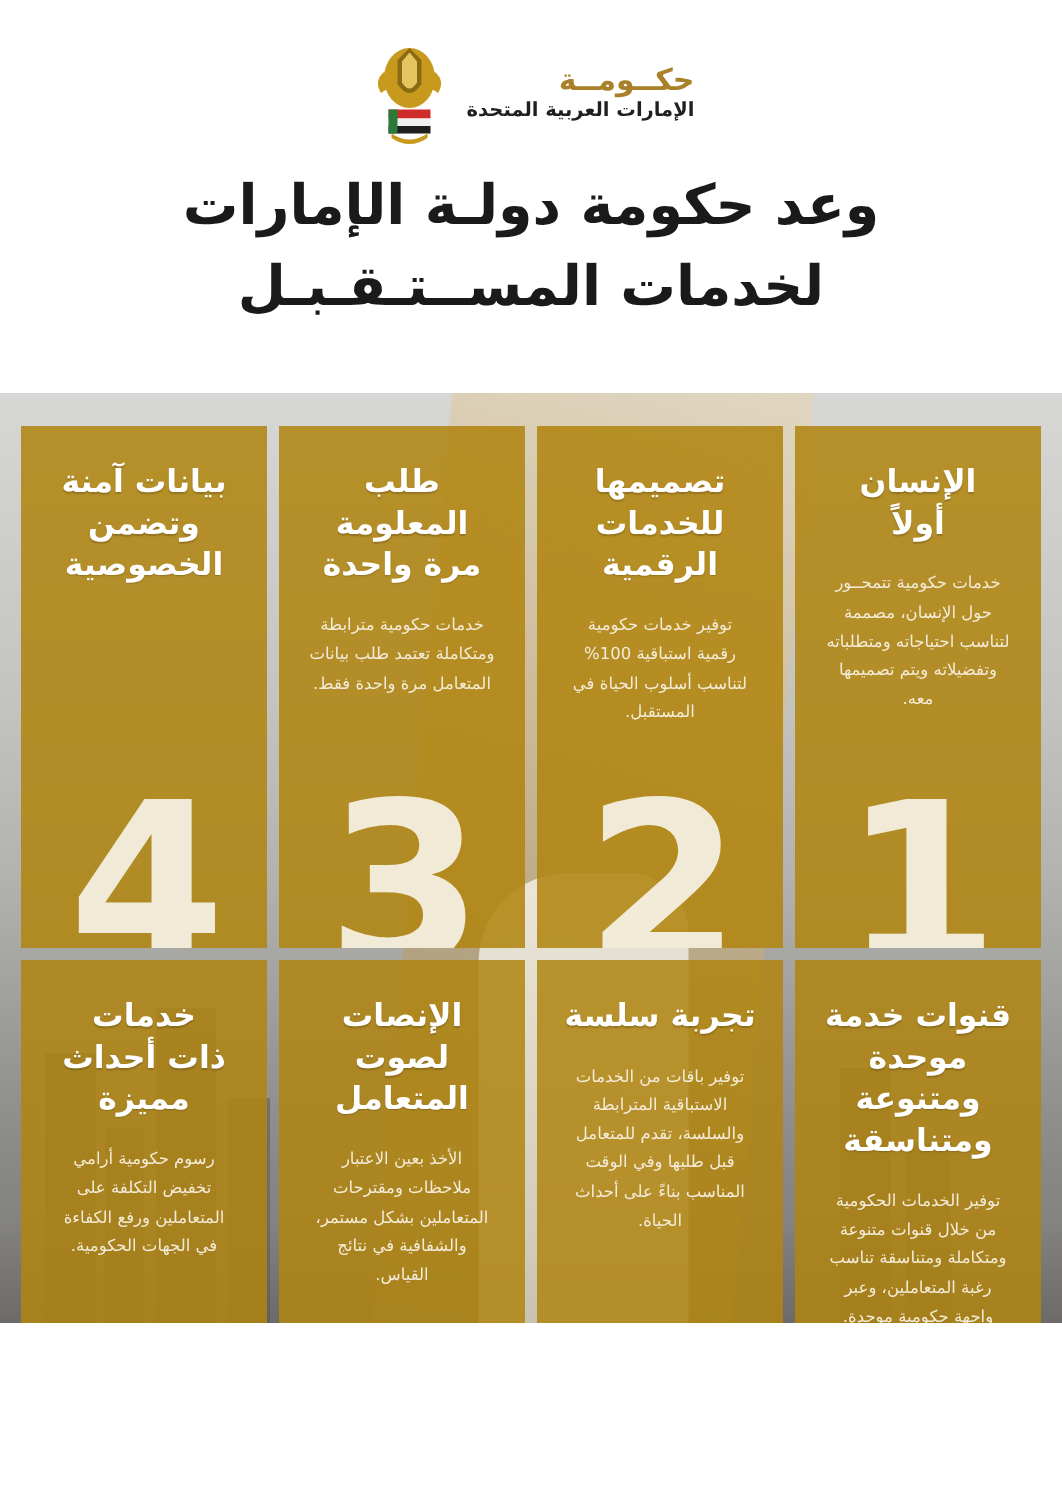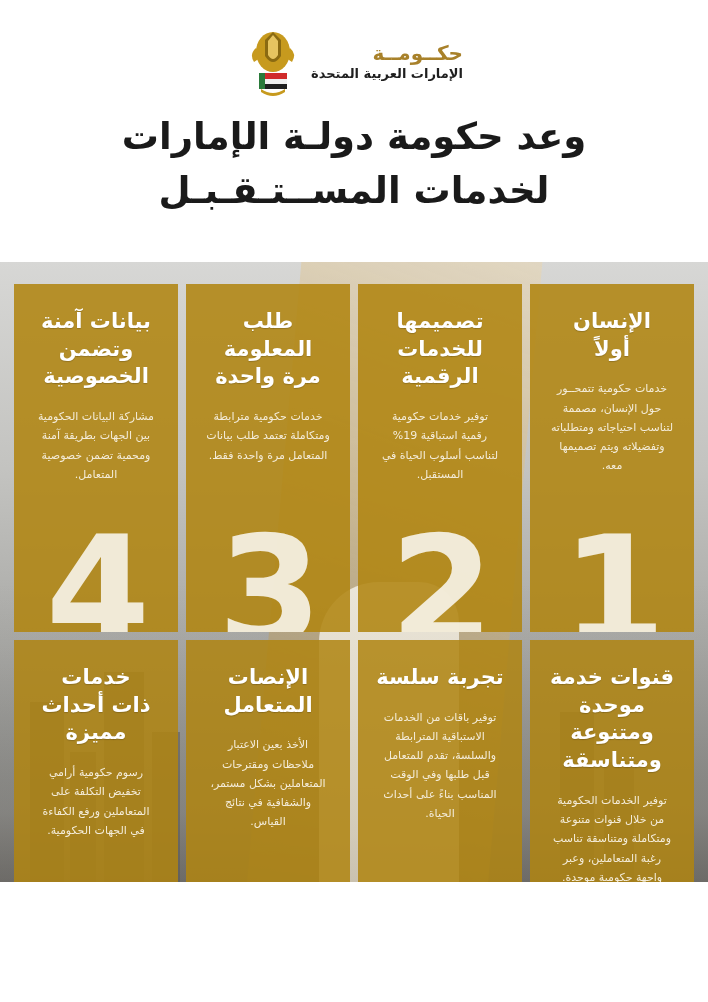--- a/index.html
+++ b/index.html
@@ -230,41 +230,40 @@
         <div class="card-desc">خدمات حكومية تتمحــور حول الإنسان، مصممة لتناسب احتياجاته ومتطلباته وتفضيلاته ويتم تصميمها معه.</div>
         <div class="card-num">1</div>
       </div>
 
       <div class="card row1">
         <div class="card-title">
           <div>تصميمها</div>
           <div>للخدمات</div>
           <div>الرقمية</div>
         </div>
-        <div class="card-desc">توفير خدمات حكومية رقمية استباقية 19% لتناسب أسلوب الحياة في المستقبل.</div>
+        <div class="card-desc">توفير خدمات حكومية رقمية استباقية 100% لتناسب أسلوب الحياة في المستقبل.</div>
         <div class="card-num">2</div>
       </div>
 
       <div class="card row1">
         <div class="card-title">
           <div>طلب</div>
           <div>المعلومة</div>
           <div>مرة واحدة</div>
         </div>
         <div class="card-desc">خدمات حكومية مترابطة ومتكاملة تعتمد طلب بيانات المتعامل مرة واحدة فقط.</div>
         <div class="card-num">3</div>
       </div>
 
       <div class="card row1">
         <div class="card-title">
           <div>بيانات آمنة</div>
           <div>وتضمن</div>
           <div>الخصوصية</div>
         </div>
-        <div class="card-desc">مشاركة البيانات الحكومية بين الجهات بطريقة آمنة ومحمية تضمن خصوصية المتعامل.</div>
         <div class="card-num">4</div>
       </div>
 
       <div class="card row2">
         <div class="card-title">
           <div>قنوات خدمة</div>
           <div>موحدة</div>
           <div>ومتنوعة</div>
           <div>ومتناسقة</div>
         </div>
@@ -276,20 +275,21 @@
         <div class="card-title">
           <div>تجربة سلسة</div>
         </div>
         <div class="card-desc">توفير باقات من الخدمات الاستباقية المترابطة والسلسة، تقدم للمتعامل قبل طلبها وفي الوقت المناسب بناءً على أحداث الحياة.</div>
         <div class="card-num">6</div>
       </div>
 
       <div class="card row2">
         <div class="card-title">
           <div>الإنصات</div>
+          <div>لصوت</div>
           <div>المتعامل</div>
         </div>
         <div class="card-desc">الأخذ بعين الاعتبار ملاحظات ومقترحات المتعاملين بشكل مستمر، والشفافية في نتائج القياس.</div>
         <div class="card-num">7</div>
       </div>
 
       <div class="card row2">
         <div class="card-title">
           <div>خدمات</div>
           <div>ذات أحداث</div>

